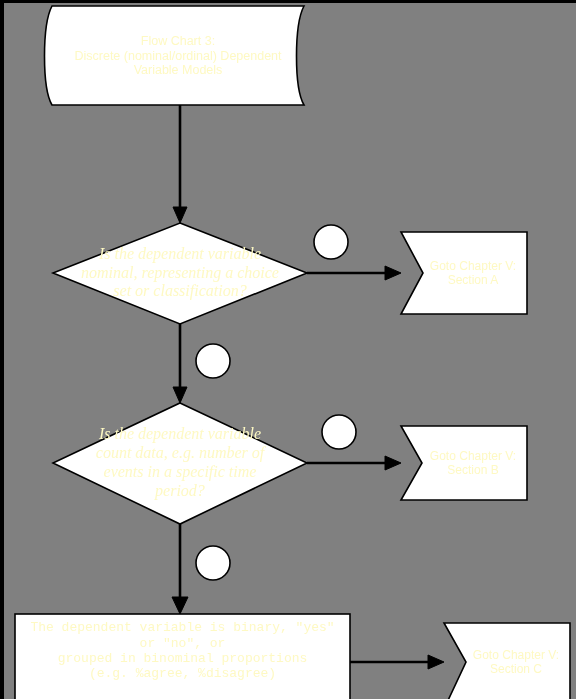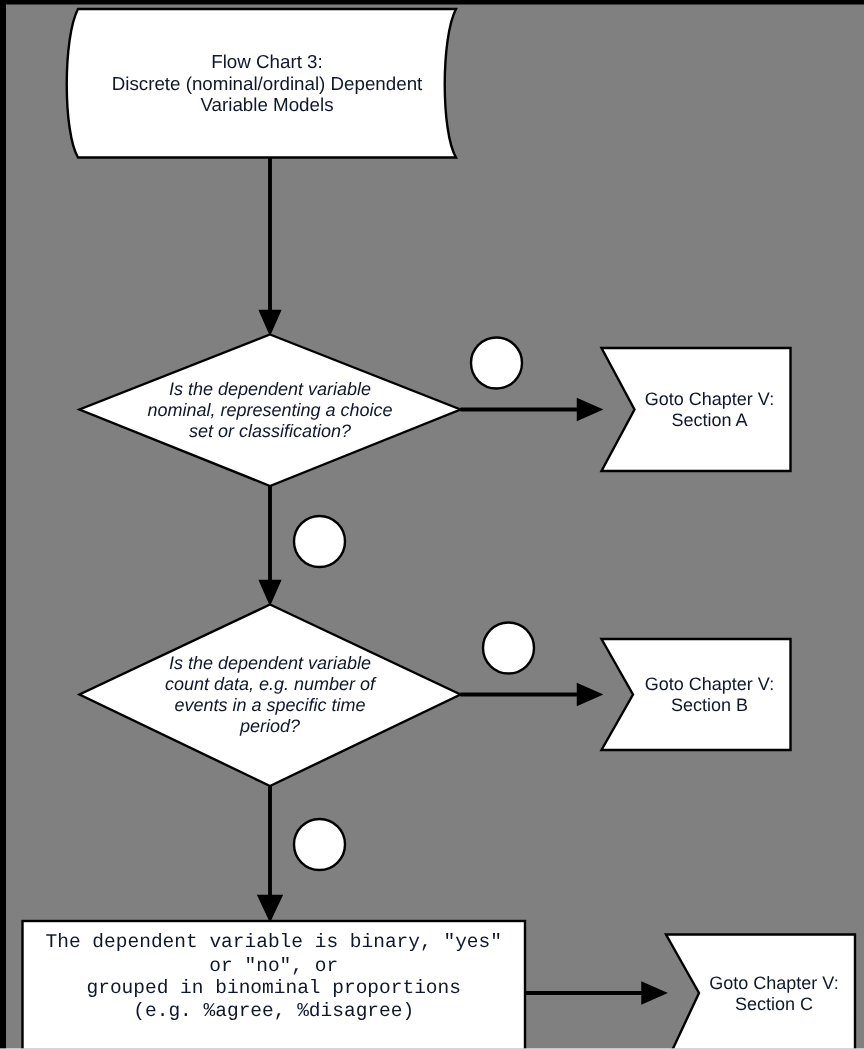--- a/index.html
+++ b/index.html
@@ -25,30 +25,31 @@
     width: 576px;
     height: 699px;
     pointer-events: none;
   }
   .node-text {
     position: absolute;
     display: flex;
     align-items: center;
     justify-content: center;
     text-align: center;
-    color: #0f172a;
+    color: #fef9c3;
     line-height: 1.18;
     white-space: pre-line;
   }
   .tape-text {
     font-size: 12.5px;
   }
   .diamond-text {
-    font-size: 12px;
+    font-size: 16px;
     font-style: italic;
+    font-family: Liberation Serif, serif;
   }
   .goto-text {
     font-size: 12px;
   }
   .bottom-text {
     font-size: 13px;
   }
   .badge {
     position: absolute;
     display: flex;

